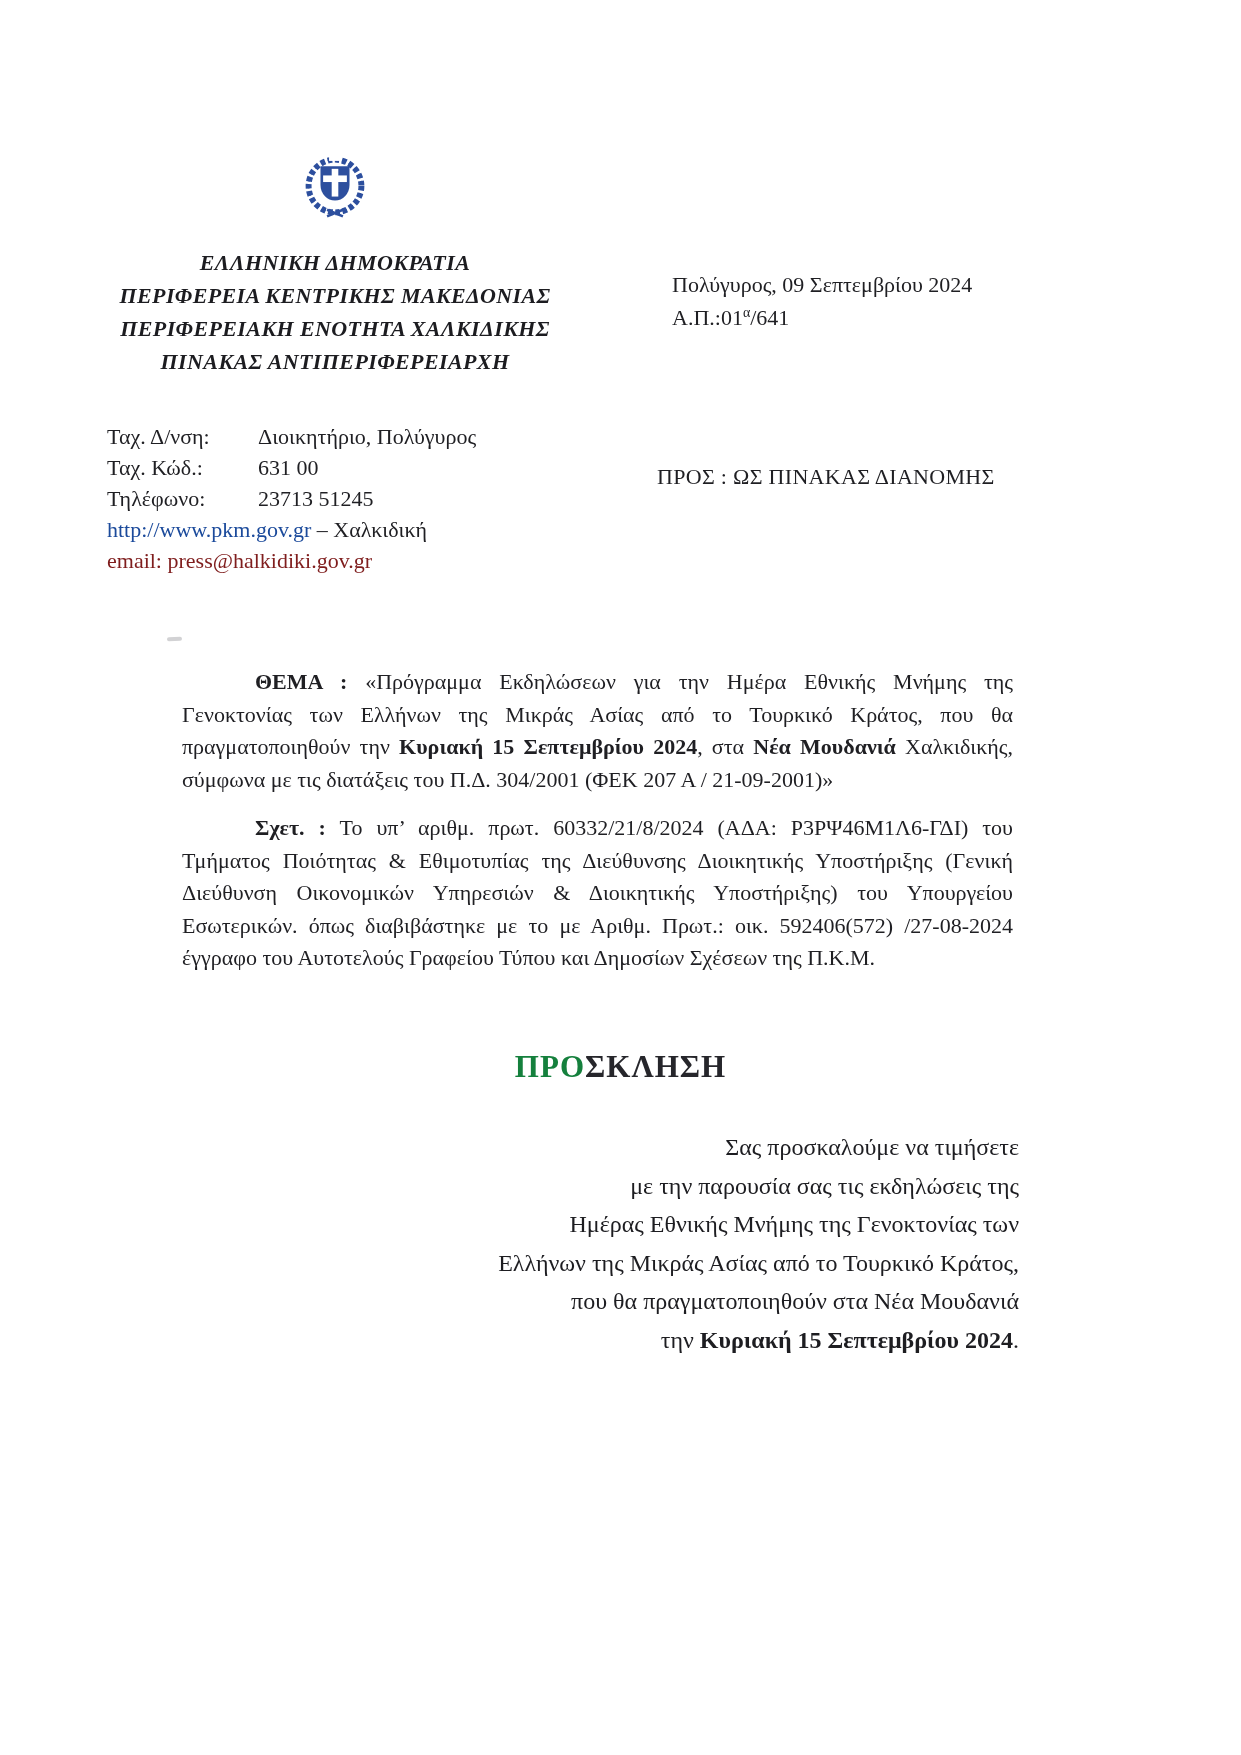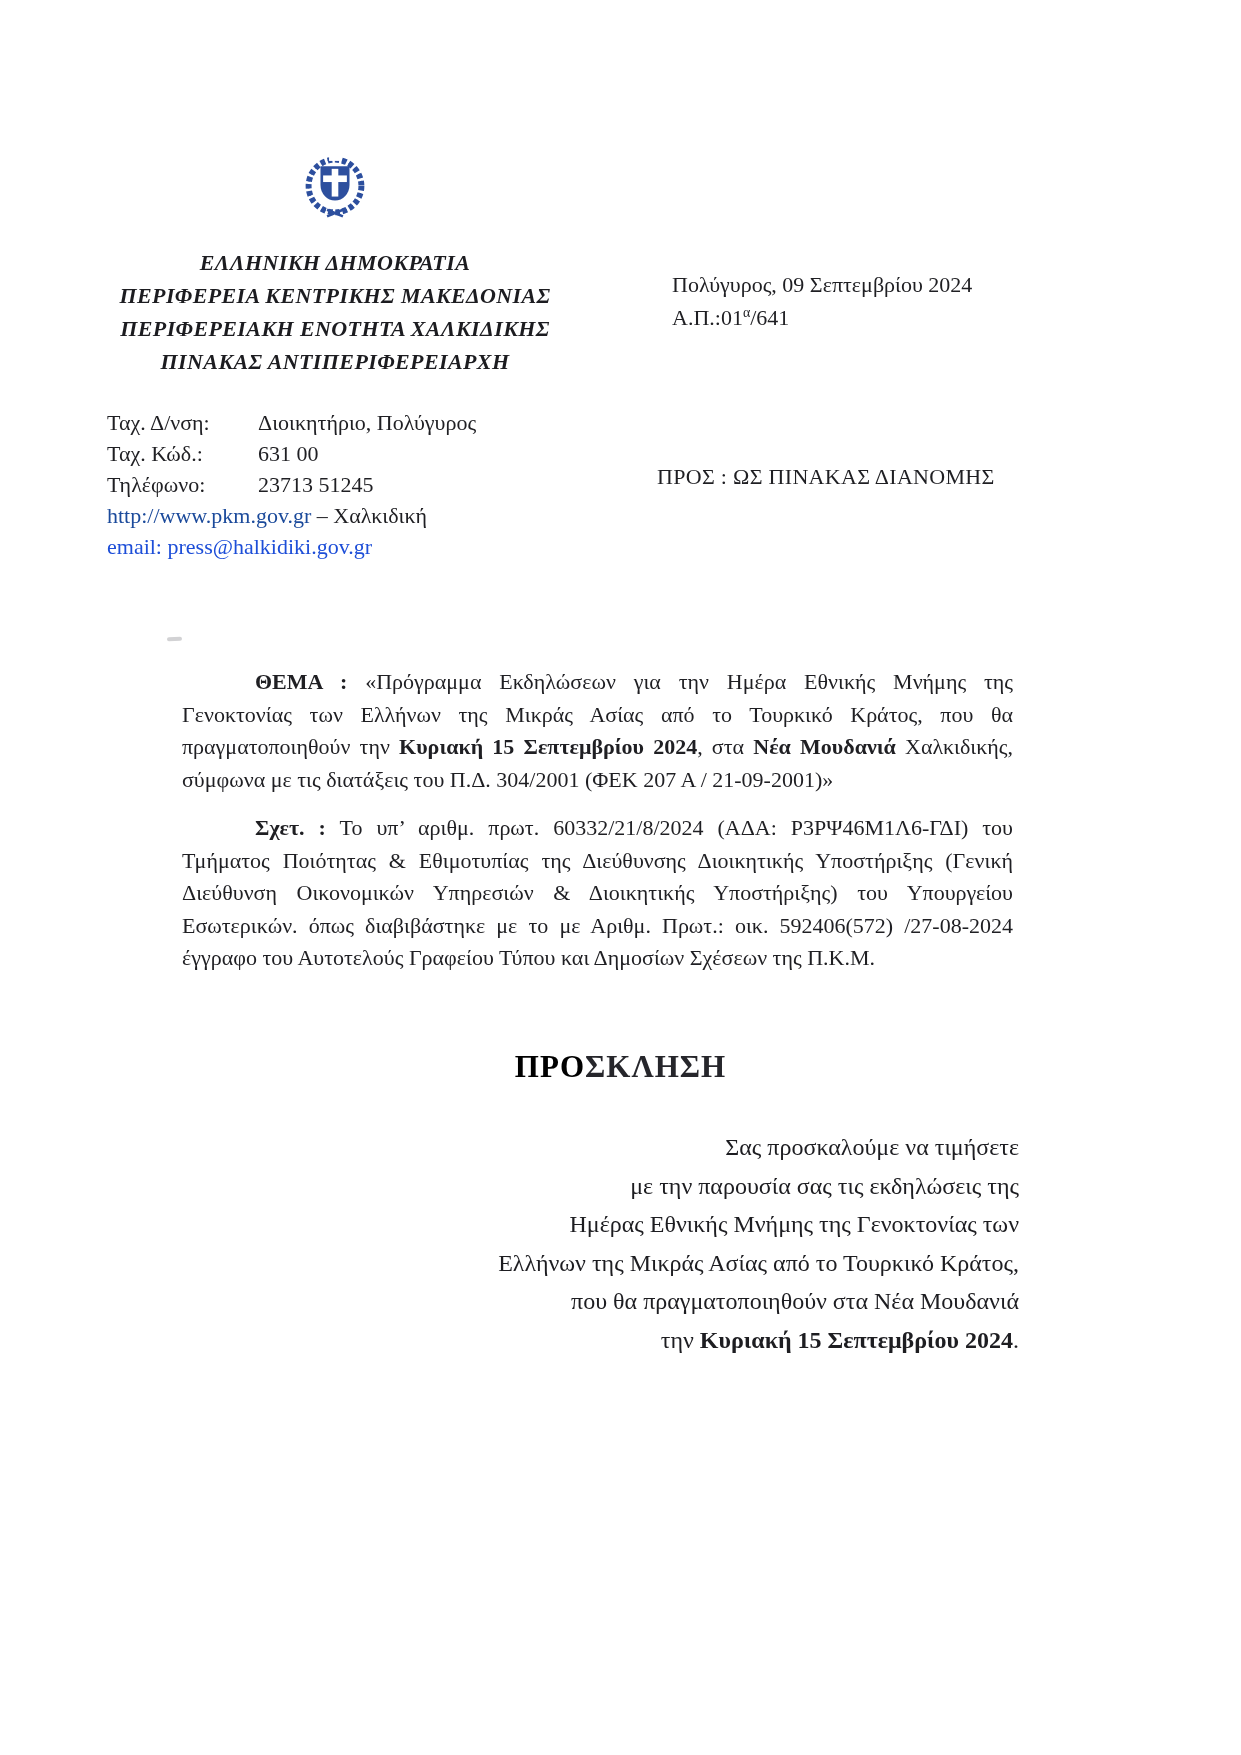--- a/index.html
+++ b/index.html
@@ -7,32 +7,32 @@
   body {
     width:1241px; height:1755px; position:relative; overflow:hidden;
     font-family:"Liberation Serif","DejaVu Serif",serif;
     color:#1f1f23;
   }
   .header-left { position:absolute; left:95px; top:148px; width:480px; text-align:center;font-style:italic; }
   .emblem { display:block; margin:0 auto 22px auto; }
   .header-line { font-weight:bold; font-size:22px; line-height:33px; letter-spacing:0.4px; color:#1c1c20; }
   .ref-block { position:absolute; left:672px; top:268px; font-size:22px; line-height:33px; }
   .ref-block sup { font-size:14px; line-height:0; }
-  .contact { position:absolute; left:107px; top:407px; font-size:22px; line-height:31px; }
+  .contact { position:absolute; left:107px; top:421px; font-size:22px; line-height:31px; }
   .contact-row { display:grid; grid-template-columns:151px auto; }
   .link { color:#1b4a9b; cursor:pointer; }
-  .email-line { color:#1d4ed8; }
+  .email-line { color:#7f1d1d; }
   .pros { position:absolute; left:657px; top:464px; font-size:22px; letter-spacing:0.3px; }
   .body-block { position:absolute; left:182px; top:666px; width:831px; font-size:22px; line-height:32.5px; text-align:justify; }
   .body-block p { text-indent:73px; }
   .body-block p + p { margin-top:16px; }
   .b { font-weight:bold; }
   .title-block { position:absolute; left:0; top:1049px; width:1241px; text-align:center;
                  font-size:31px; font-weight:bold; letter-spacing:1px; }
-  .title-part1 { color:#000000; }
+  .title-part1 { color:#15803d; }
   .title-part2 { color:#26262b; }
   .invite { position:absolute; left:0; top:1128px; width:1019px; text-align:right;
             font-size:24px; line-height:38.5px; color:#1d1d21; }
   .artifact { position:absolute; left:167px; top:637px; width:15px; height:4px;
               background:#d2d2d4; border-radius:2px; transform:rotate(-2deg); }
 </style>
 </head>
 <body>
 
 <div class="header-left">

